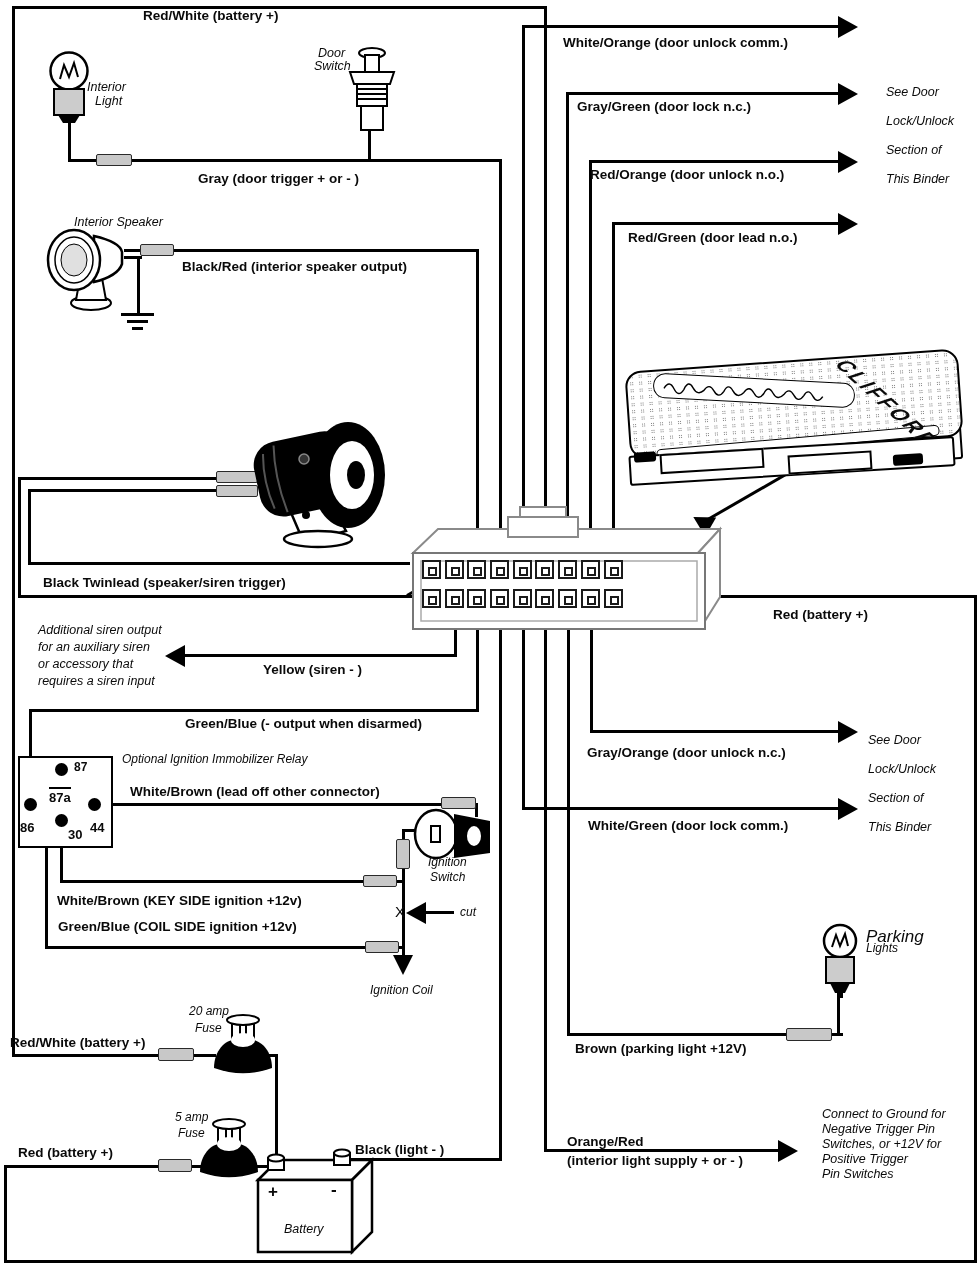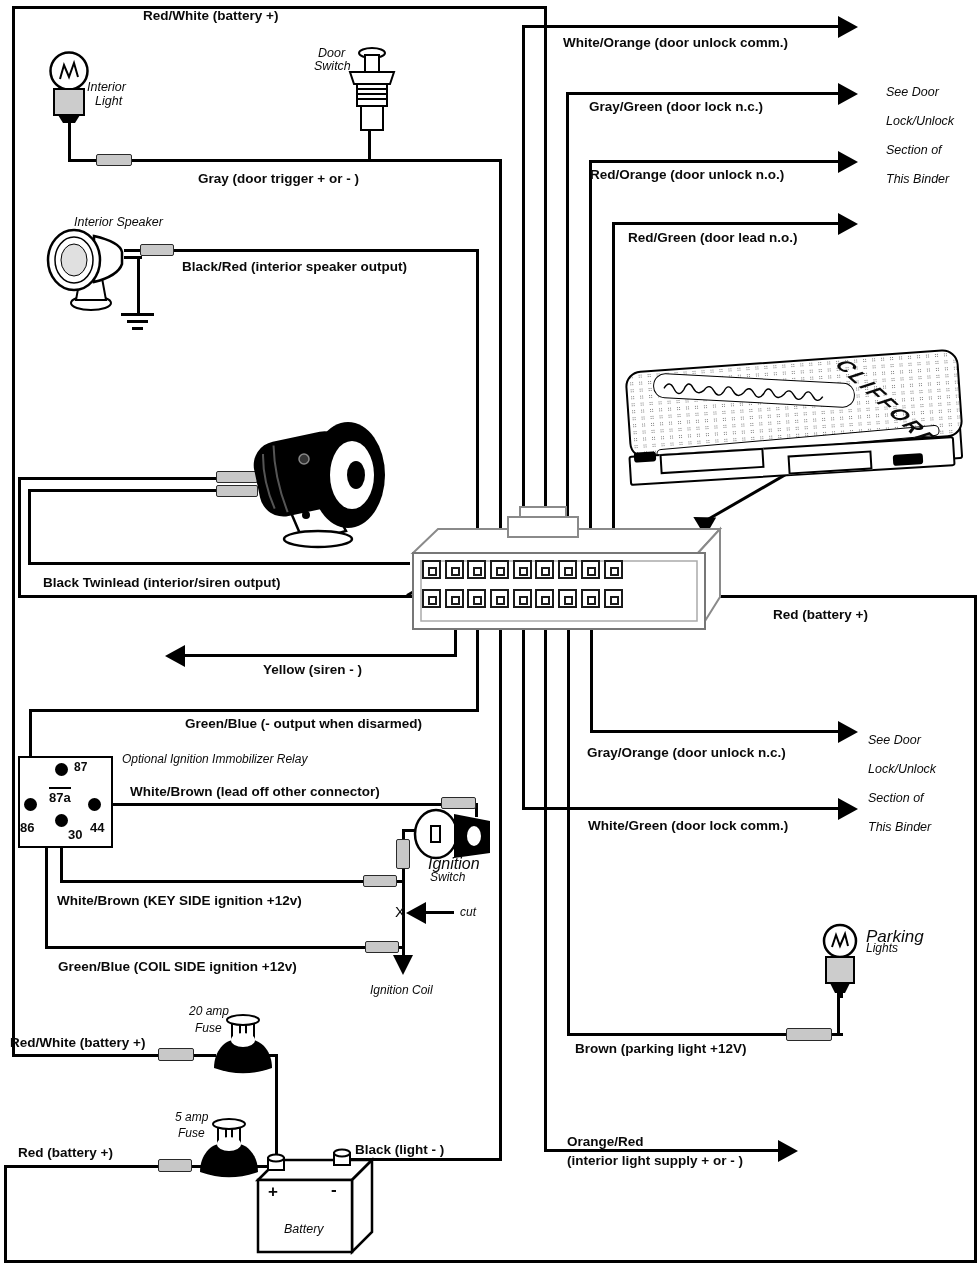--- a/index.html
+++ b/index.html
@@ -278,30 +278,30 @@
     <ellipse cx="92" cy="7" rx="8" ry="3.5" fill="#fff" stroke="#000" stroke-width="2"></ellipse>
   </svg>
   <div class="lbl" style="left:268px;top:1182px;font-size:17px">+</div>
   <div class="lbl" style="left:331px;top:1180px;font-size:17px">-</div>
   <div class="note" style="left:284px;top:1222px">Battery</div>
 
   <div class="lbl" style="left:143px;top:8px">Red/White  (battery +)</div>
   <div class="lbl" style="left:198px;top:171px">Gray  (door trigger + or - )</div>
   <div class="lbl" style="left:182px;top:259px">Black/Red  (interior speaker output)</div>
   <div class="lbl" style="left:563px;top:35px">White/Orange  (door unlock comm.)</div>
-  <div class="lbl" style="left:589px;top:99px">Gray/Green  (door lock n.c.)</div>
+  <div class="lbl" style="left:577px;top:99px">Gray/Green  (door lock n.c.)</div>
   <div class="lbl" style="left:590px;top:167px">Red/Orange  (door unlock n.o.)</div>
   <div class="lbl" style="left:628px;top:230px">Red/Green  (door lead n.o.)</div>
-  <div class="lbl" style="left:43px;top:575px">Black Twinlead  (interior/siren output)</div>
+  <div class="lbl" style="left:43px;top:575px">Black Twinlead  (speaker/siren trigger)</div>
   <div class="lbl" style="left:773px;top:607px">Red  (battery +)</div>
   <div class="lbl" style="left:263px;top:662px">Yellow  (siren - )</div>
   <div class="lbl" style="left:185px;top:716px">Green/Blue  (- output when disarmed)</div>
   <div class="lbl" style="left:130px;top:784px">White/Brown  (lead off other connector)</div>
   <div class="lbl" style="left:57px;top:893px">White/Brown  (KEY SIDE ignition +12v)</div>
-  <div class="lbl" style="left:58px;top:959px">Green/Blue  (COIL SIDE ignition +12v)</div>
+  <div class="lbl" style="left:58px;top:919px">Green/Blue  (COIL SIDE ignition +12v)</div>
   <div class="lbl" style="left:587px;top:745px">Gray/Orange  (door unlock n.c.)</div>
   <div class="lbl" style="left:588px;top:818px">White/Green  (door lock comm.)</div>
   <div class="lbl" style="left:575px;top:1041px">Brown  (parking light +12V)</div>
   <div class="lbl" style="left:567px;top:1134px">Orange/Red</div>
   <div class="lbl" style="left:567px;top:1153px">(interior light supply + or - )</div>
   <div class="lbl" style="left:10px;top:1035px">Red/White  (battery +)</div>
   <div class="lbl" style="left:18px;top:1145px">Red  (battery +)</div>
   <div class="lbl" style="left:355px;top:1142px">Black  (light - )</div>
   <div class="lbl" style="left:395px;top:903px;font-weight:normal;font-size:15px">X</div>
 
@@ -309,31 +309,44 @@
   <div class="note" style="left:95px;top:94px">Light</div>
   <div class="note" style="left:318px;top:46px">Door</div>
   <div class="note" style="left:314px;top:59px">Switch</div>
   <div class="note" style="left:74px;top:215px">Interior Speaker</div>
   <div class="note" style="left:886px;top:78px;line-height:29px">
     <div>See Door</div>
     <div>Lock/Unlock</div>
     <div>Section of</div>
     <div>This Binder</div>
   </div>
+  <div class="note" style="left:38px;top:622px;line-height:17px">
+    <div>Additional siren output</div>
+    <div>for an auxiliary siren</div>
+    <div>or accessory that</div>
+    <div>requires a siren input</div>
+  </div>
   <div class="note" style="left:122px;top:752px;font-size:12px">Optional Ignition Immobilizer Relay</div>
-  <div class="note" style="left:428px;top:855px;font-size:16px">Ignition</div>
+  <div class="note" style="left:428px;top:855px;font-size:12px">Ignition</div>
   <div class="note" style="left:430px;top:870px;font-size:12px">Switch</div>
   <div class="note" style="left:460px;top:905px;font-size:12px">cut</div>
   <div class="note" style="left:370px;top:983px;font-size:12px">Ignition Coil</div>
   <div class="note" style="left:868px;top:726px;line-height:29px">
     <div>See Door</div>
     <div>Lock/Unlock</div>
     <div>Section of</div>
     <div>This Binder</div>
   </div>
   <div class="note" style="left:866px;top:927px;font-size:17px">Parking</div>
   <div class="note" style="left:866px;top:941px;font-size:12px">Lights</div>
   <div class="note" style="left:189px;top:1004px;font-size:12px">20 amp</div>
   <div class="note" style="left:195px;top:1021px;font-size:12px">Fuse</div>
   <div class="note" style="left:175px;top:1110px;font-size:12px">5 amp</div>
   <div class="note" style="left:178px;top:1126px;font-size:12px">Fuse</div>
+  <div class="note" style="left:822px;top:1107px;line-height:15px">
+    <div>Connect to Ground for</div>
+    <div>Negative Trigger Pin</div>
+    <div>Switches, or +12V for</div>
+    <div>Positive Trigger</div>
+    <div>Pin Switches</div>
+  </div>
 
 </div>
 
 </body></html>

